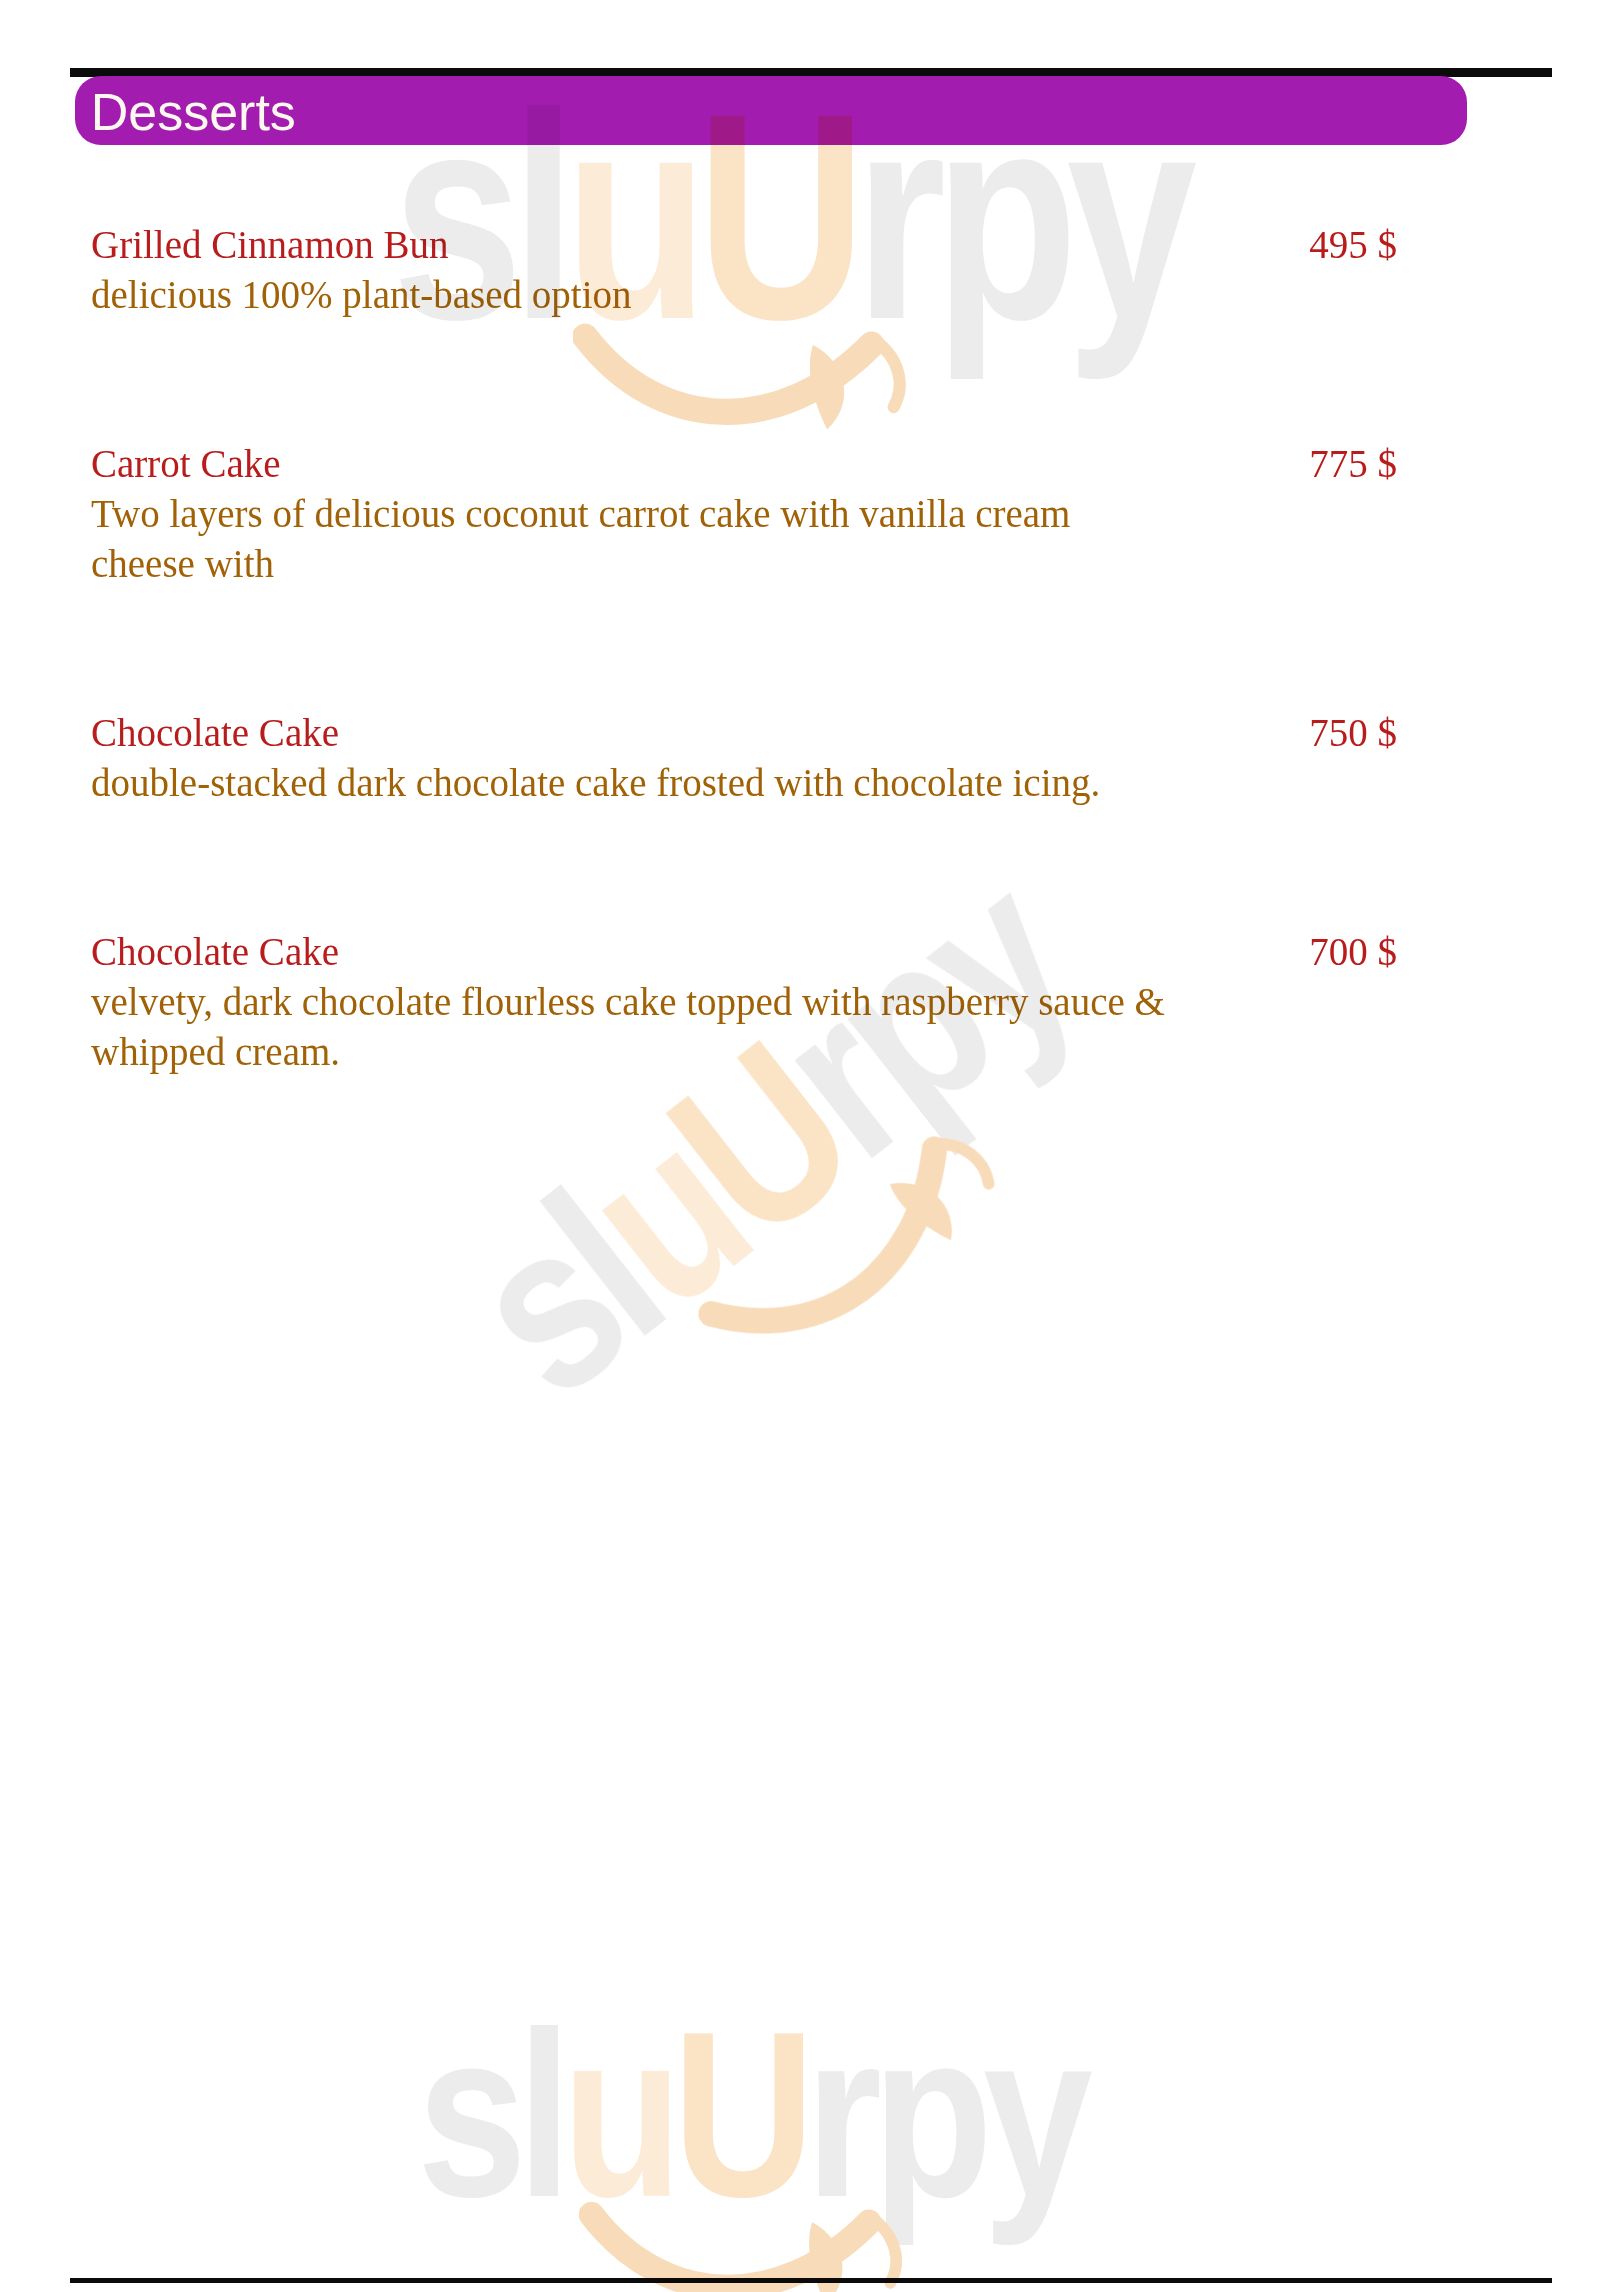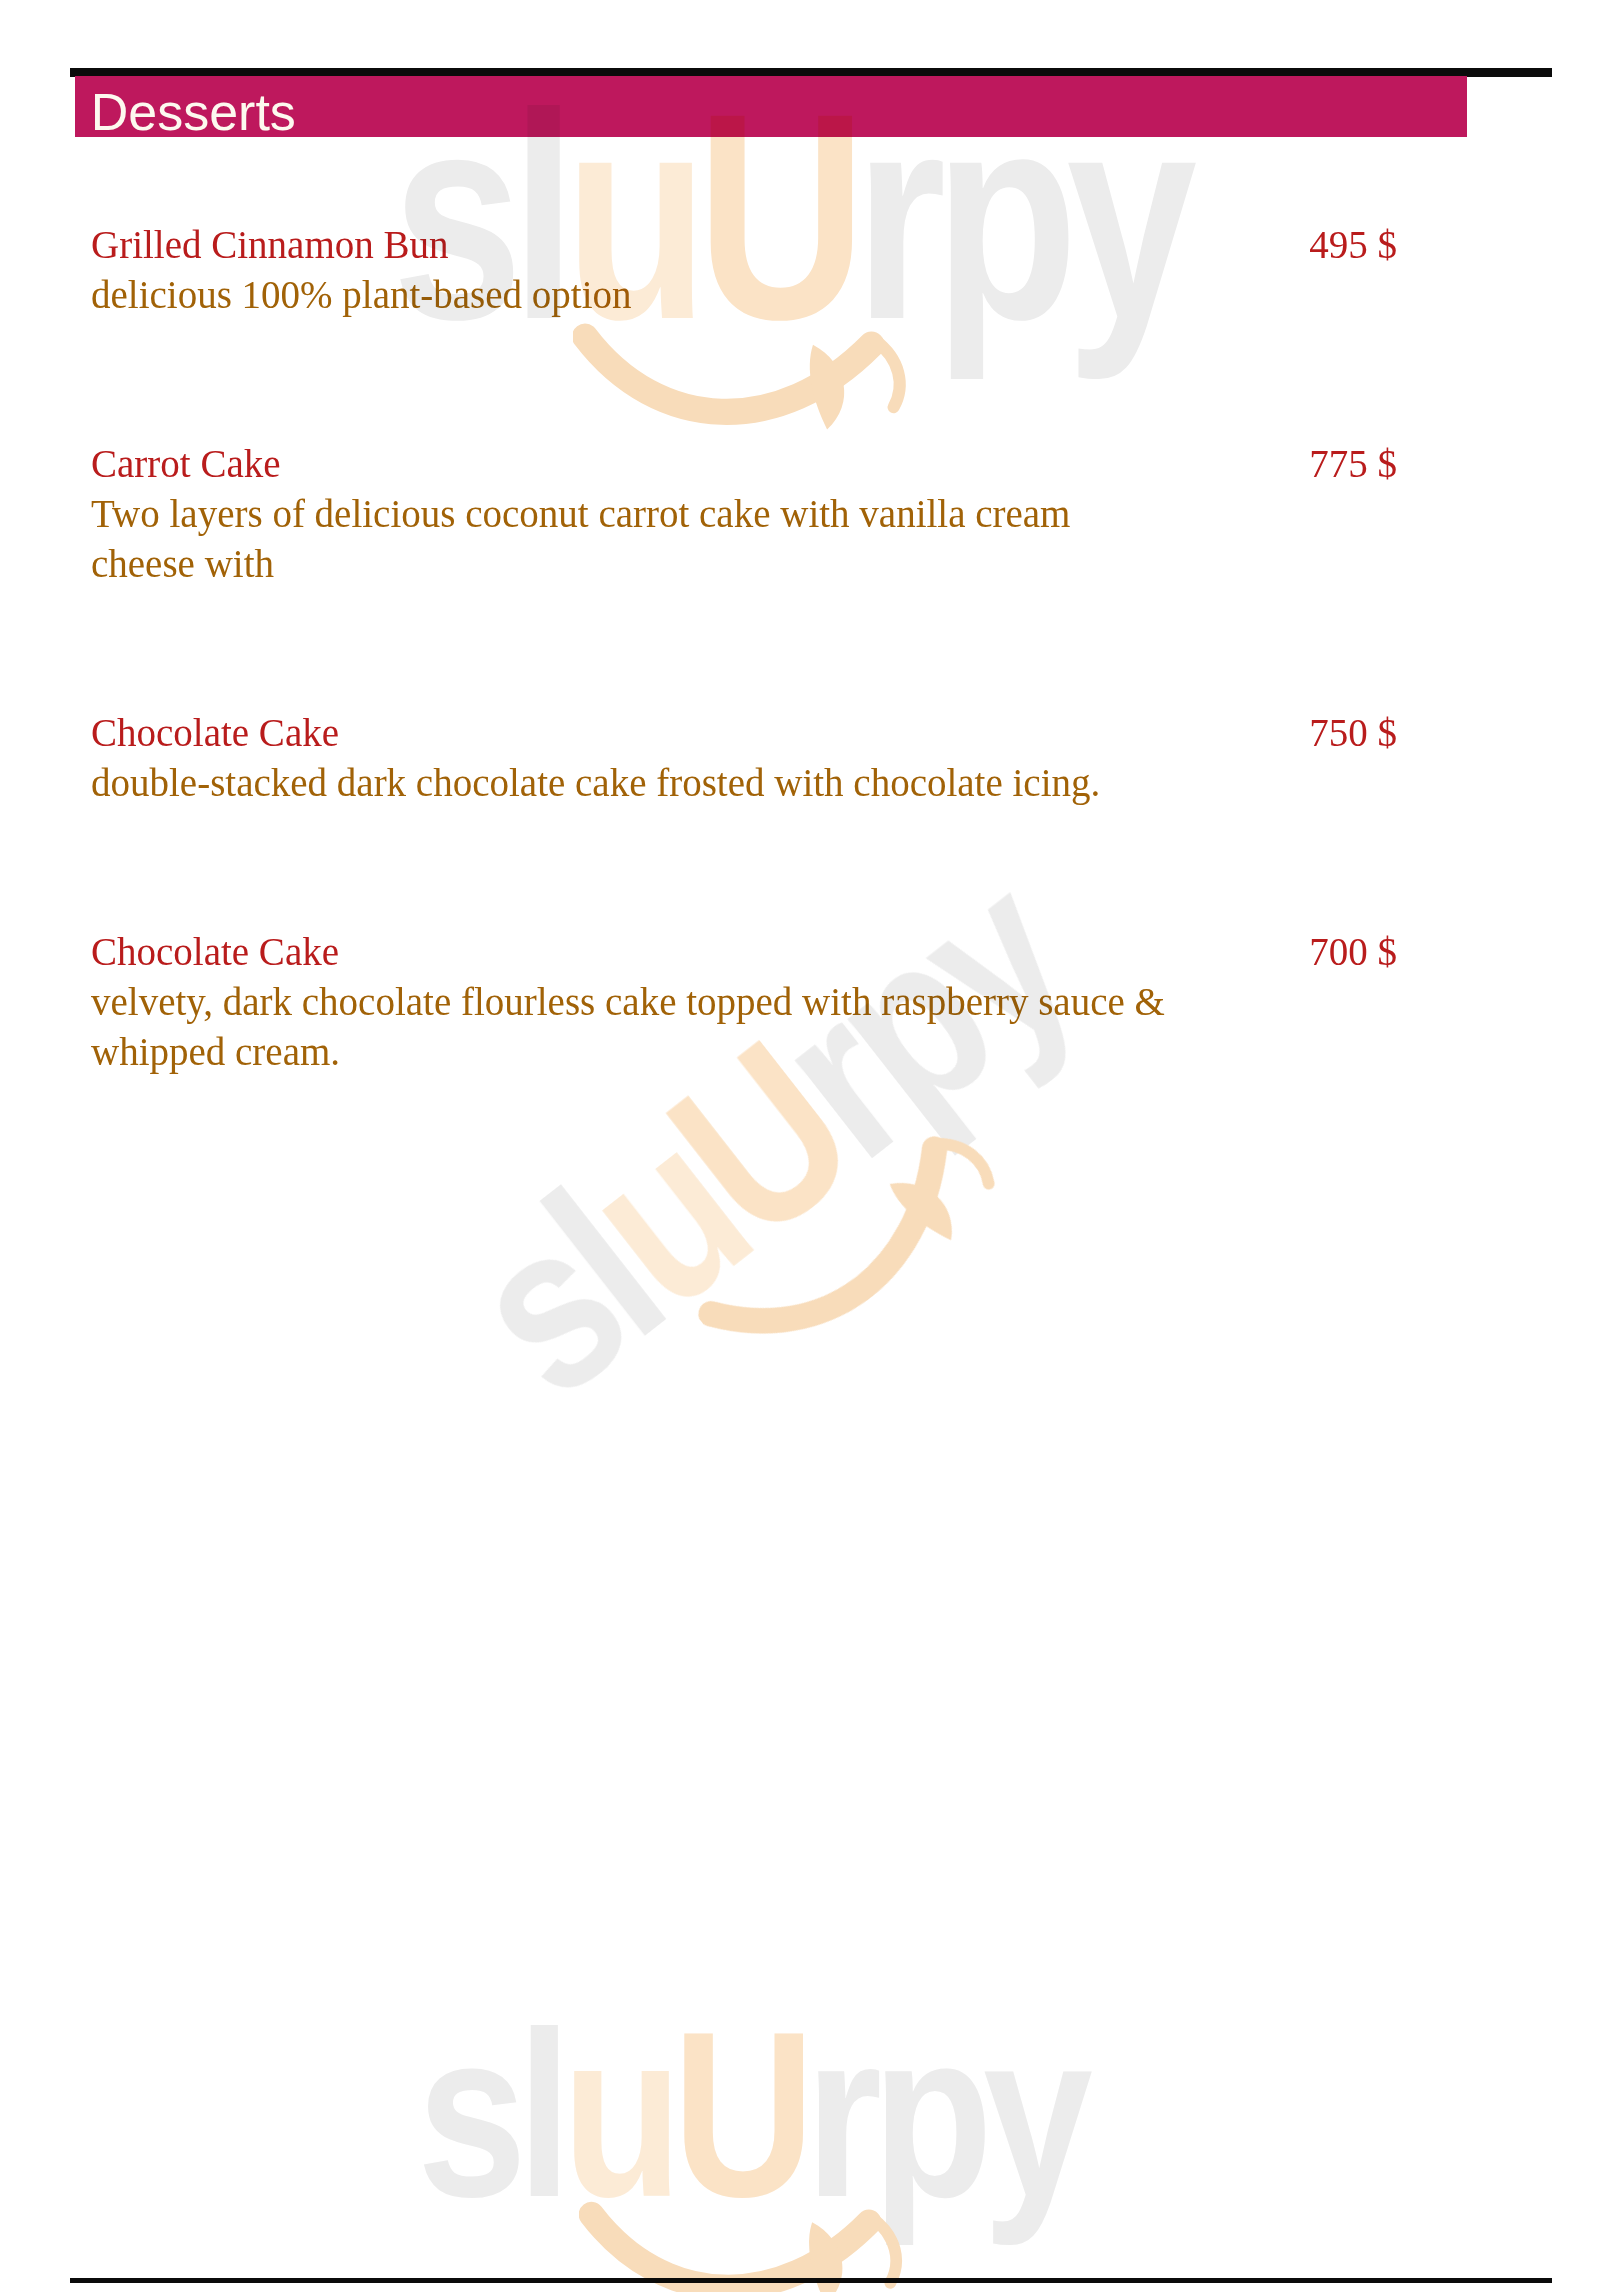--- a/index.html
+++ b/index.html
@@ -17,23 +17,24 @@
     width:1482px; height:8.8px; background:#0b0b0b;
   }
   .bottom-rule {
     position:absolute; left:70px; top:2278px;
     width:1482px; height:4.9px; background:#0b0b0b;
   }
 
   
   .section-header {
     position:absolute; left:75px; top:76px;
-    width:1392px; height:61px;
-    background:#be185d;
+    width:1392px; height:69px;
+    background:#a21caf;
     z-index:2;
+    border-radius:26px;
   }
   .section-title {
     display:block;
     padding:7.8px 0 0 15.7px;
     font-family:"Liberation Sans", sans-serif;
     font-size:52px; line-height:57px;
     color:#FDF9EF;
   }
 
   

